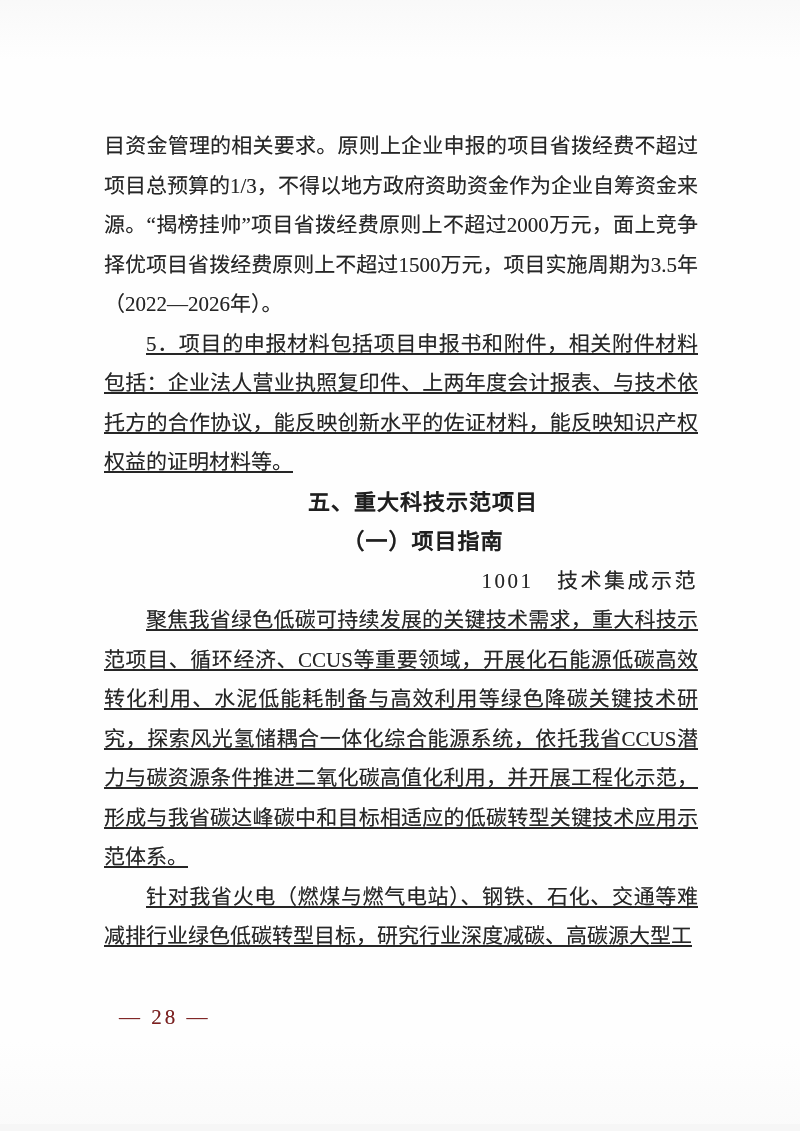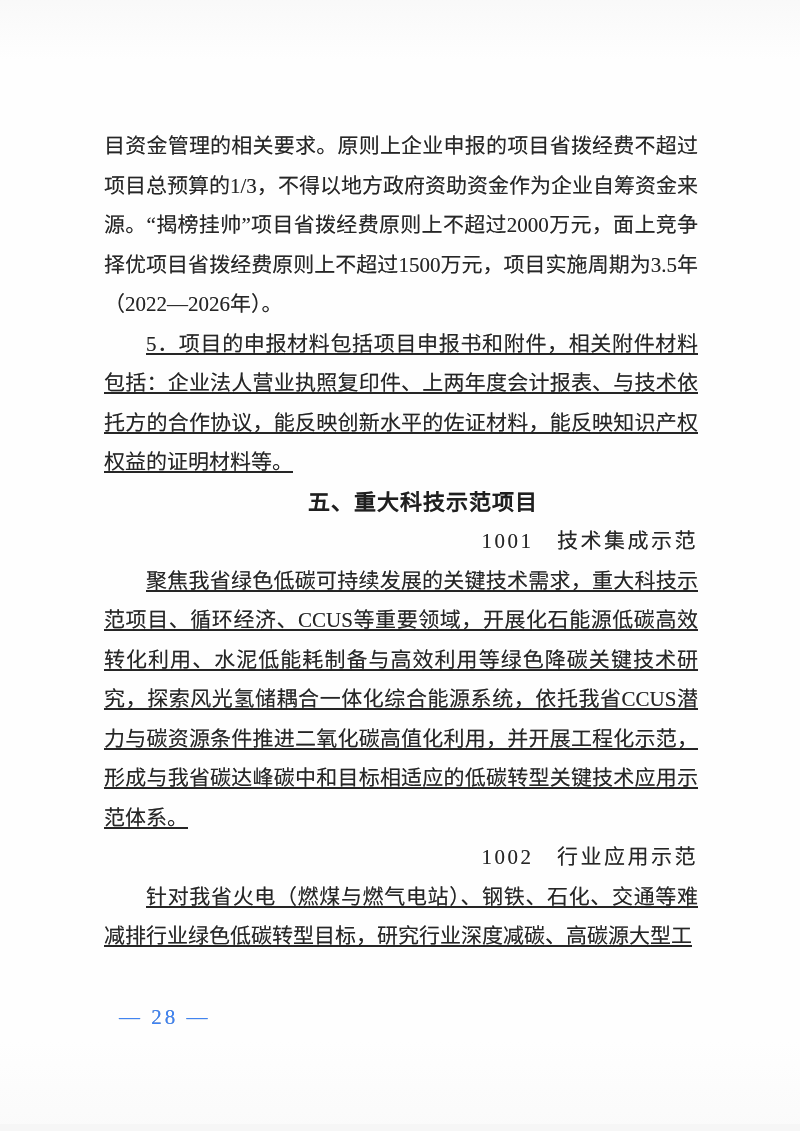--- a/index.html
+++ b/index.html
@@ -58,46 +58,46 @@
     text-align: right;
   }
   .page-number {
     position: absolute;
     left: 119px;
     top: 1001px;
     font-family: "Liberation Serif", "DejaVu Serif", serif;
     font-size: 21px;
     line-height: 32px;
     letter-spacing: 3px;
-    color: #3b82f6;
+    color: #7f1d1d;
     text-shadow: 0 0 0.5px rgba(38,38,38,0.45);
   }
 </style>
 </head>
 <body>
 
 <div class="page">
 
   <div class="scan-artifact-top"></div>
   <div class="scan-artifact-bottom"></div>
 
   <div class="text-block">
 
     <p class="body no-indent">目资金管理的相关要求。原则上企业申报的项目省拨经费不超过项目总预算的1/3，不得以地方政府资助资金作为企业自筹资金来源。“揭榜挂帅”项目省拨经费原则上不超过2000万元，面上竞争择优项目省拨经费原则上不超过1500万元，项目实施周期为3.5年（2022—2026年）。</p>
 
     <p class="body indent">5．项目的申报材料包括项目申报书和附件，相关附件材料包括：企业法人营业执照复印件、上两年度会计报表、与技术依托方的合作协议，能反映创新水平的佐证材料，能反映知识产权权益的证明材料等。</p>
 
     <h2 class="heading">五、重大科技示范项目</h2>
 
+    <h3 class="heading">（一）项目指南</h3>
 
     <div class="guide-title">1001　技术集成示范</div>
 
     <p class="body indent">聚焦我省绿色低碳可持续发展的关键技术需求，重大科技示范项目、循环经济、CCUS等重要领域，开展化石能源低碳高效转化利用、水泥低能耗制备与高效利用等绿色降碳关键技术研究，探索风光氢储耦合一体化综合能源系统，依托我省CCUS潜力与碳资源条件推进二氧化碳高值化利用，并开展工程化示范，形成与我省碳达峰碳中和目标相适应的低碳转型关键技术应用示范体系。</p>
 
-    <div class="guide-title">1002　行业应用示范</div>
 
     <p class="body indent">针对我省火电（燃煤与燃气电站）、钢铁、石化、交通等难减排行业绿色低碳转型目标，研究行业深度减碳、高碳源大型工</p>
 
   </div>
 
   <div class="page-number">— 28 —</div>
 
 </div>
 
 </body></html>

